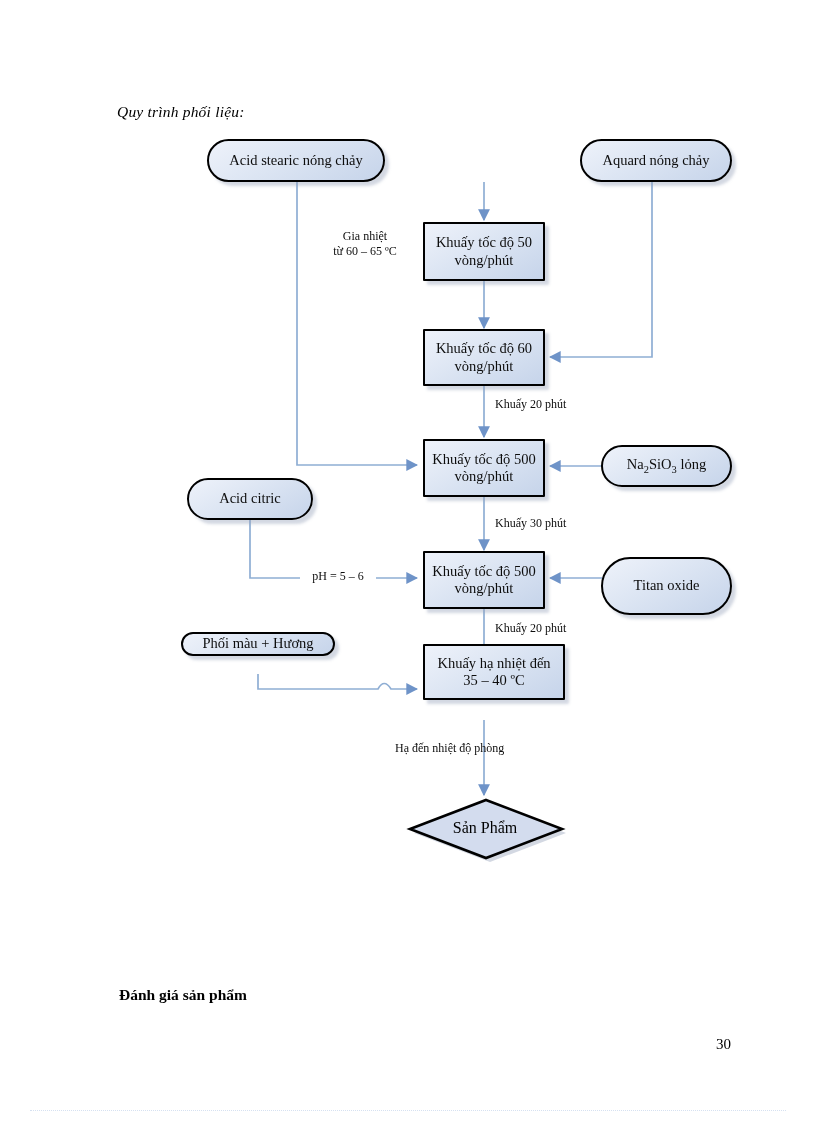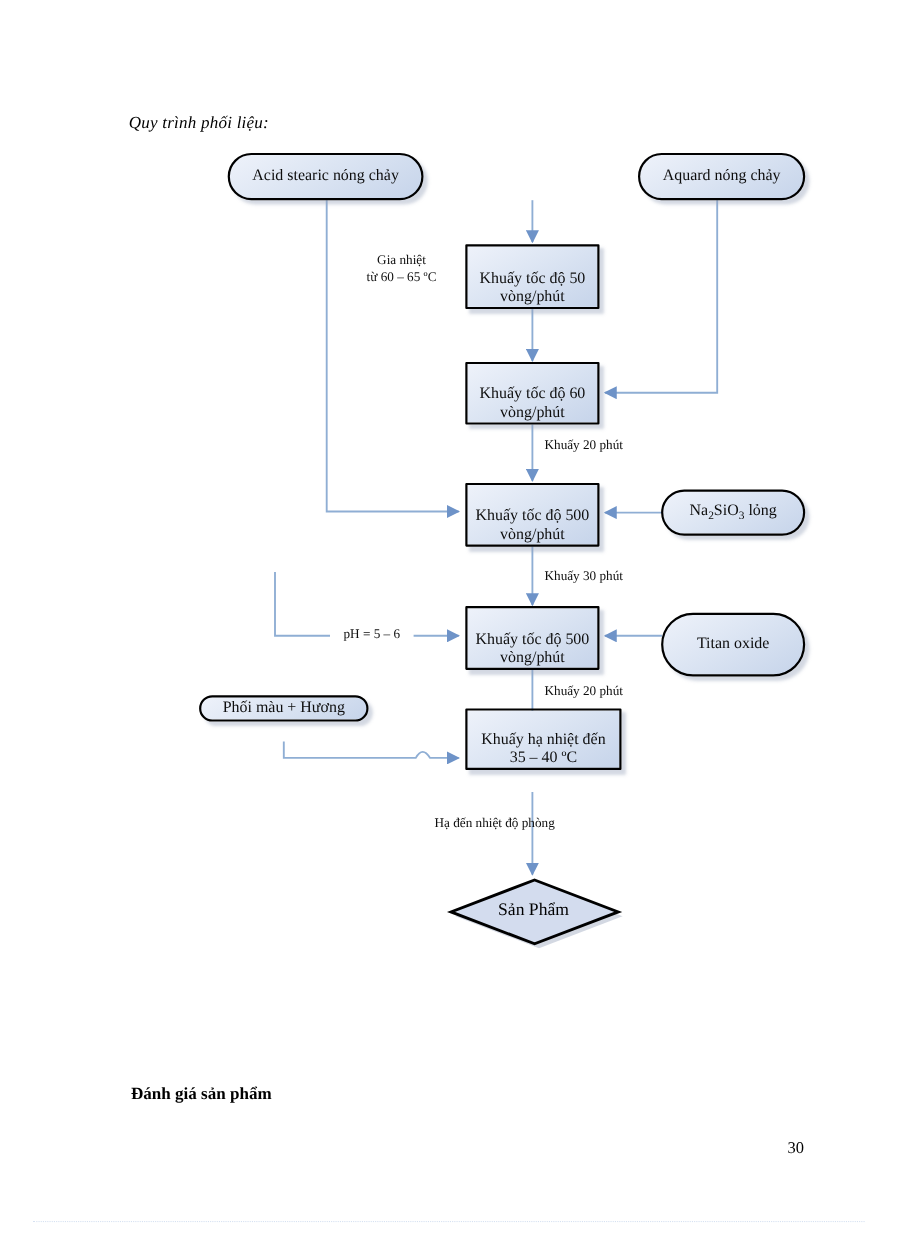--- a/index.html
+++ b/index.html
@@ -75,21 +75,20 @@
   }
   .node.terminator {
     border-radius: 999px;
     border-width: 2.6px;
     padding: 0 10px;
   }
   .node.process {
     border-radius: 1px;
     border-width: 2.4px;
     padding: 0 6px;
-    align-items: flex-end;
   }
   .node .node-label { display: block; }
 
   
   .diamond-wrap {
     position: absolute;
     z-index: 3;
   }
   .diamond-wrap svg { display: block; overflow: visible; }
   .diamond-label {
@@ -198,20 +197,23 @@
 
   <div class="node process" style="left:423px; top:644px; width:142px; height:56px;">
     <span class="node-label">Khuấy hạ nhiệt
 đến 35 – 40 ºC</span>
   </div>
 
   <div class="node terminator" style="left:601px; top:445px; width:131px; height:42px;">
     <span class="node-label"><span>Na</span><sub>2</sub><span>SiO</span><sub>3</sub><span> lỏng</span></span>
   </div>
 
+  <div class="node terminator" style="left:187px; top:478px; width:126px; height:42px;">
+    <span class="node-label">Acid citric</span>
+  </div>
 
   <div class="node terminator" style="left:601px; top:557px; width:131px; height:58px;">
     <span class="node-label">Titan oxide</span>
   </div>
 
   <div class="node terminator" style="left:181px; top:632px; width:154px; height:24px;">
     <span class="node-label">Phối màu + Hương</span>
   </div>
 
   <div class="diamond-wrap" style="left:404px; top:795px; width:162px; height:66px;">

